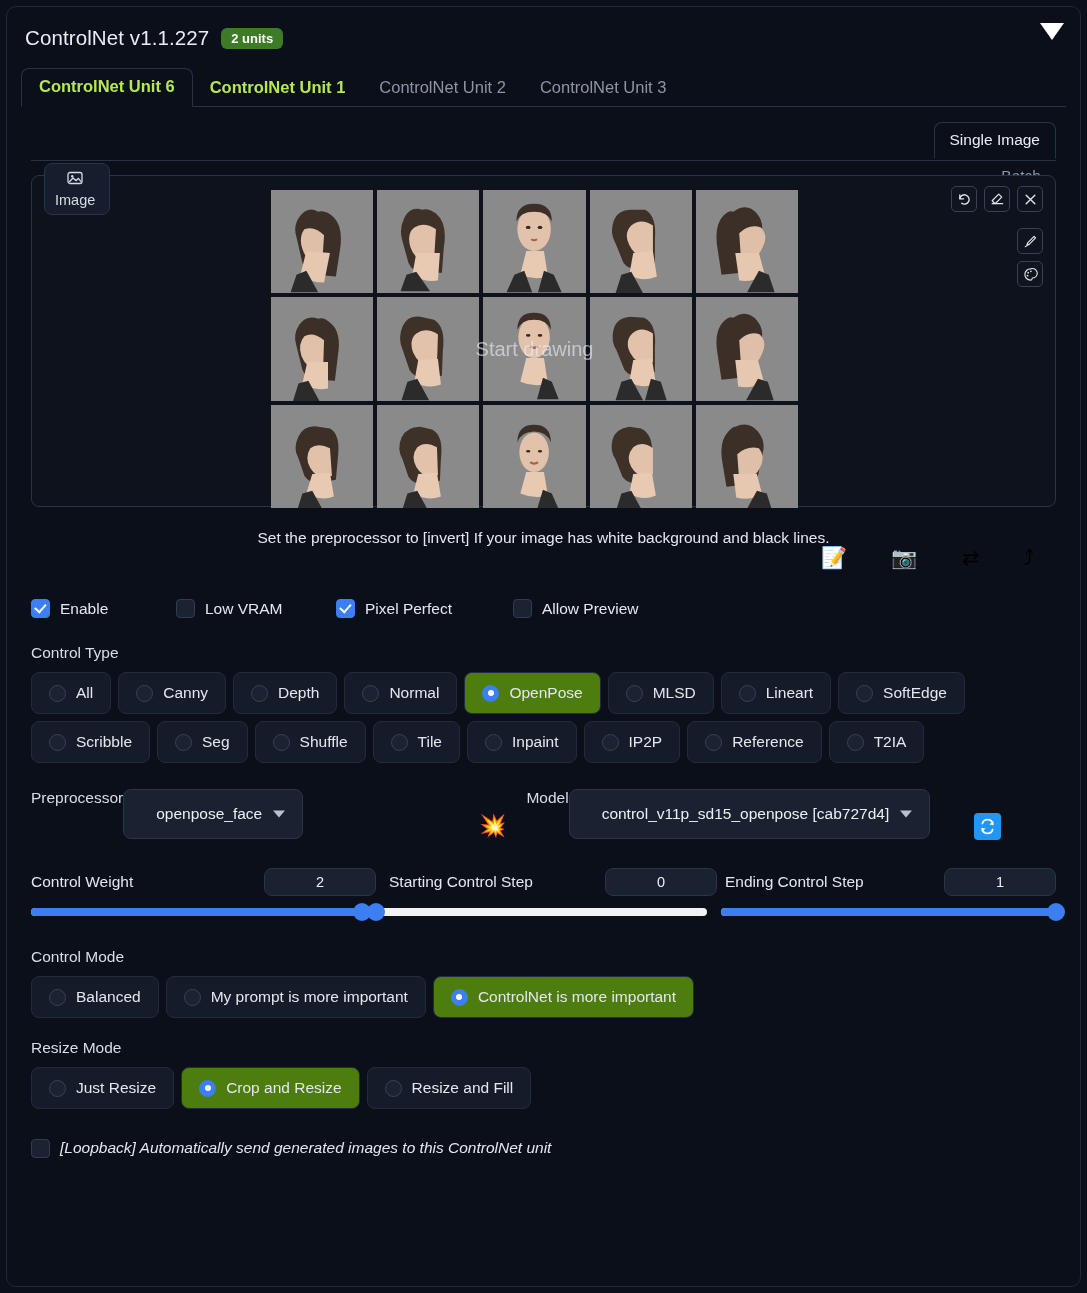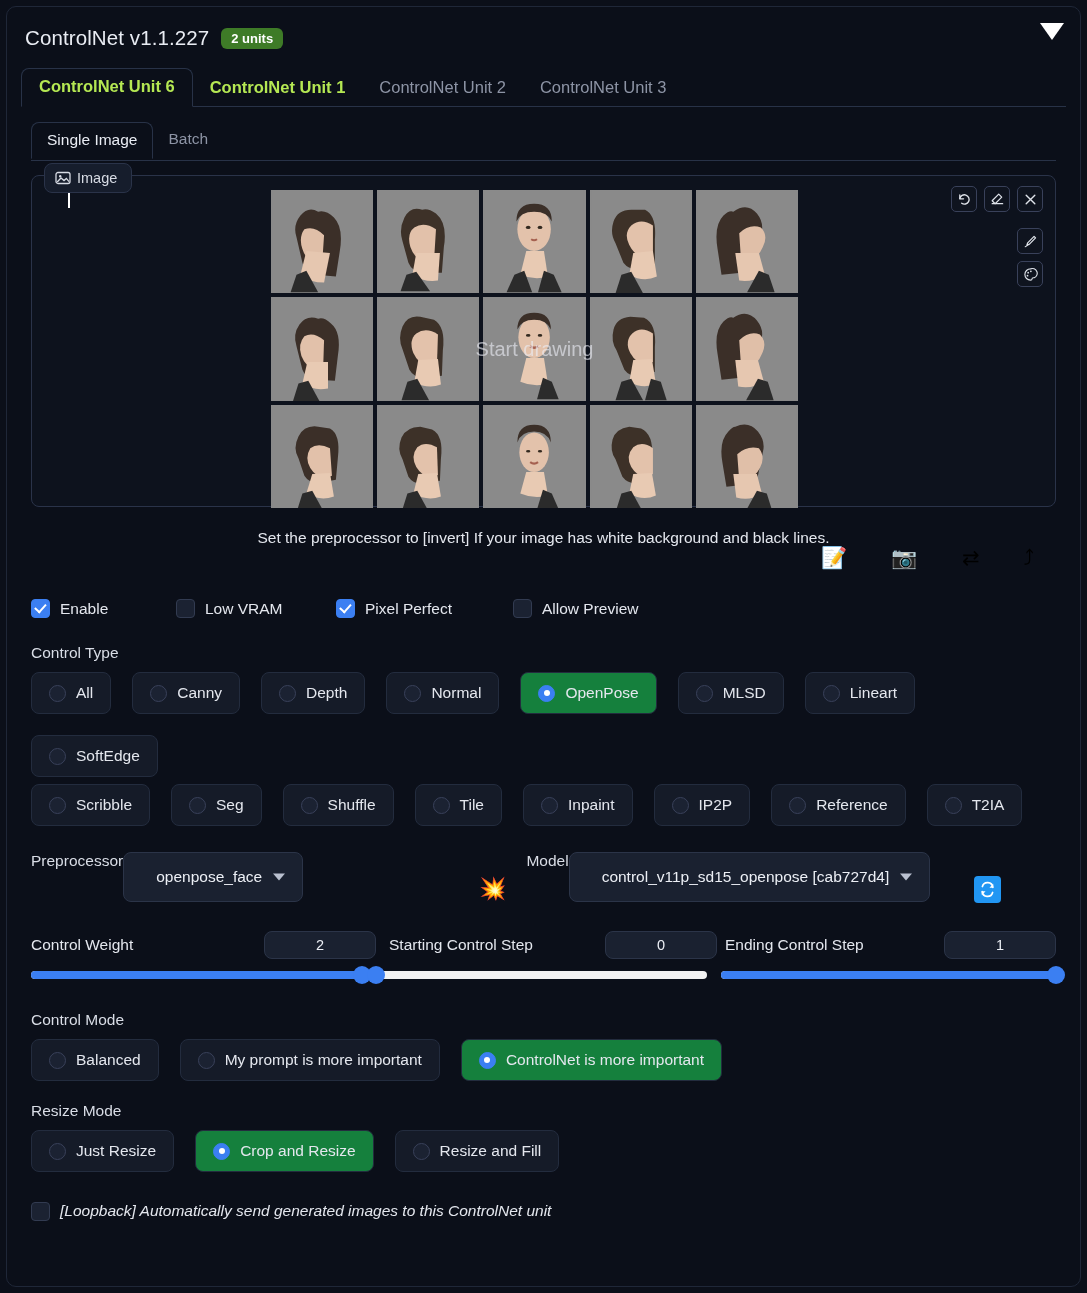--- a/index.html
+++ b/index.html
@@ -69,24 +69,25 @@
     font-weight: bold;
     background: #0b0f19;
     border: 1px solid #283247;
     border-bottom: 1px solid #0b0f19;
     border-radius: 8px 8px 0 0;
   }
   .unit-tab.green-inactive { color: #b5e853; font-weight: bold; }
 
   
   .inner-tabs {
-    display: flex; align-items: flex-start;
+    display: flex; align-items: flex-end;
     margin: 14px 24px 0 24px;
     border-bottom: 1px solid #283247;
     height: 40px;
+    flex-direction: column;
   }
   .inner-tab {
     font-size: 15.5px;
     padding: 8px 15px 9px 15px;
     color: #8d94a5;
     cursor: pointer;
     position: relative; top: 1px;
   }
   .inner-tab.active {
     color: #e9ecf3;
@@ -108,20 +109,21 @@
   .image-chip {
     position: absolute; left: 12px; top: -13px;
     display: flex; align-items: center; gap: 6px;
     background: #161d2c;
     border: 1px solid #2a3349;
     border-radius: 8px;
     padding: 6px 14px 6px 10px;
     color: #d7dbe4;
     font-size: 14.5px;
     z-index: 4;
+    flex-direction: column;
   }
   .chip-caret {
     position: absolute; left: 36px; top: 16px;
     width: 2px; height: 16px; background: #ffffff;
   }
   .img-icon { display: inline-block; width: 16px; height: 16px; }
 
   .grid-wrap {
     position: absolute; left: 239px; top: 14px;
     width: 527px; height: 318px;
@@ -197,35 +199,35 @@
     border: solid #fff; border-width: 0 2.2px 2.2px 0;
     transform: rotate(42deg) translate(-1px,-1px);
   }
 
   
   .section-label {
     color: #d9dde6; font-size: 15.5px;
     margin: 26px 24px 10px 24px;
   }
   .radio-row {
-    display: flex; flex-wrap: wrap; gap: 21px;
+    display: flex; flex-wrap: wrap; gap: 7px;
     margin: 0 24px;
   }
   .radio-pill {
     display: flex; align-items: center; gap: 10px;
     background: #151b28;
     border: 1px solid #232c3e;
     border-radius: 8px;
     padding: 11px 17px;
     color: #e4e7ee;
     font-size: 15.5px;
     cursor: pointer;
     white-space: nowrap;
   }
-  .radio-pill.selected { background: #15803d; }
+  .radio-pill.selected { background: #4d7c0f; }
   .rdo {
     width: 17px; height: 17px; border-radius: 50%;
     background: #1b2232; border: 1px solid #39415a;
     display: flex; align-items: center; justify-content: center;
     flex: 0 0 auto;
   }
   .rdo.on { background: #3b7ff2; border-color: #3b7ff2; }
   .rdo.on::after {
     content: ""; width: 6px; height: 6px; border-radius: 50%; background: #fff;
   }

